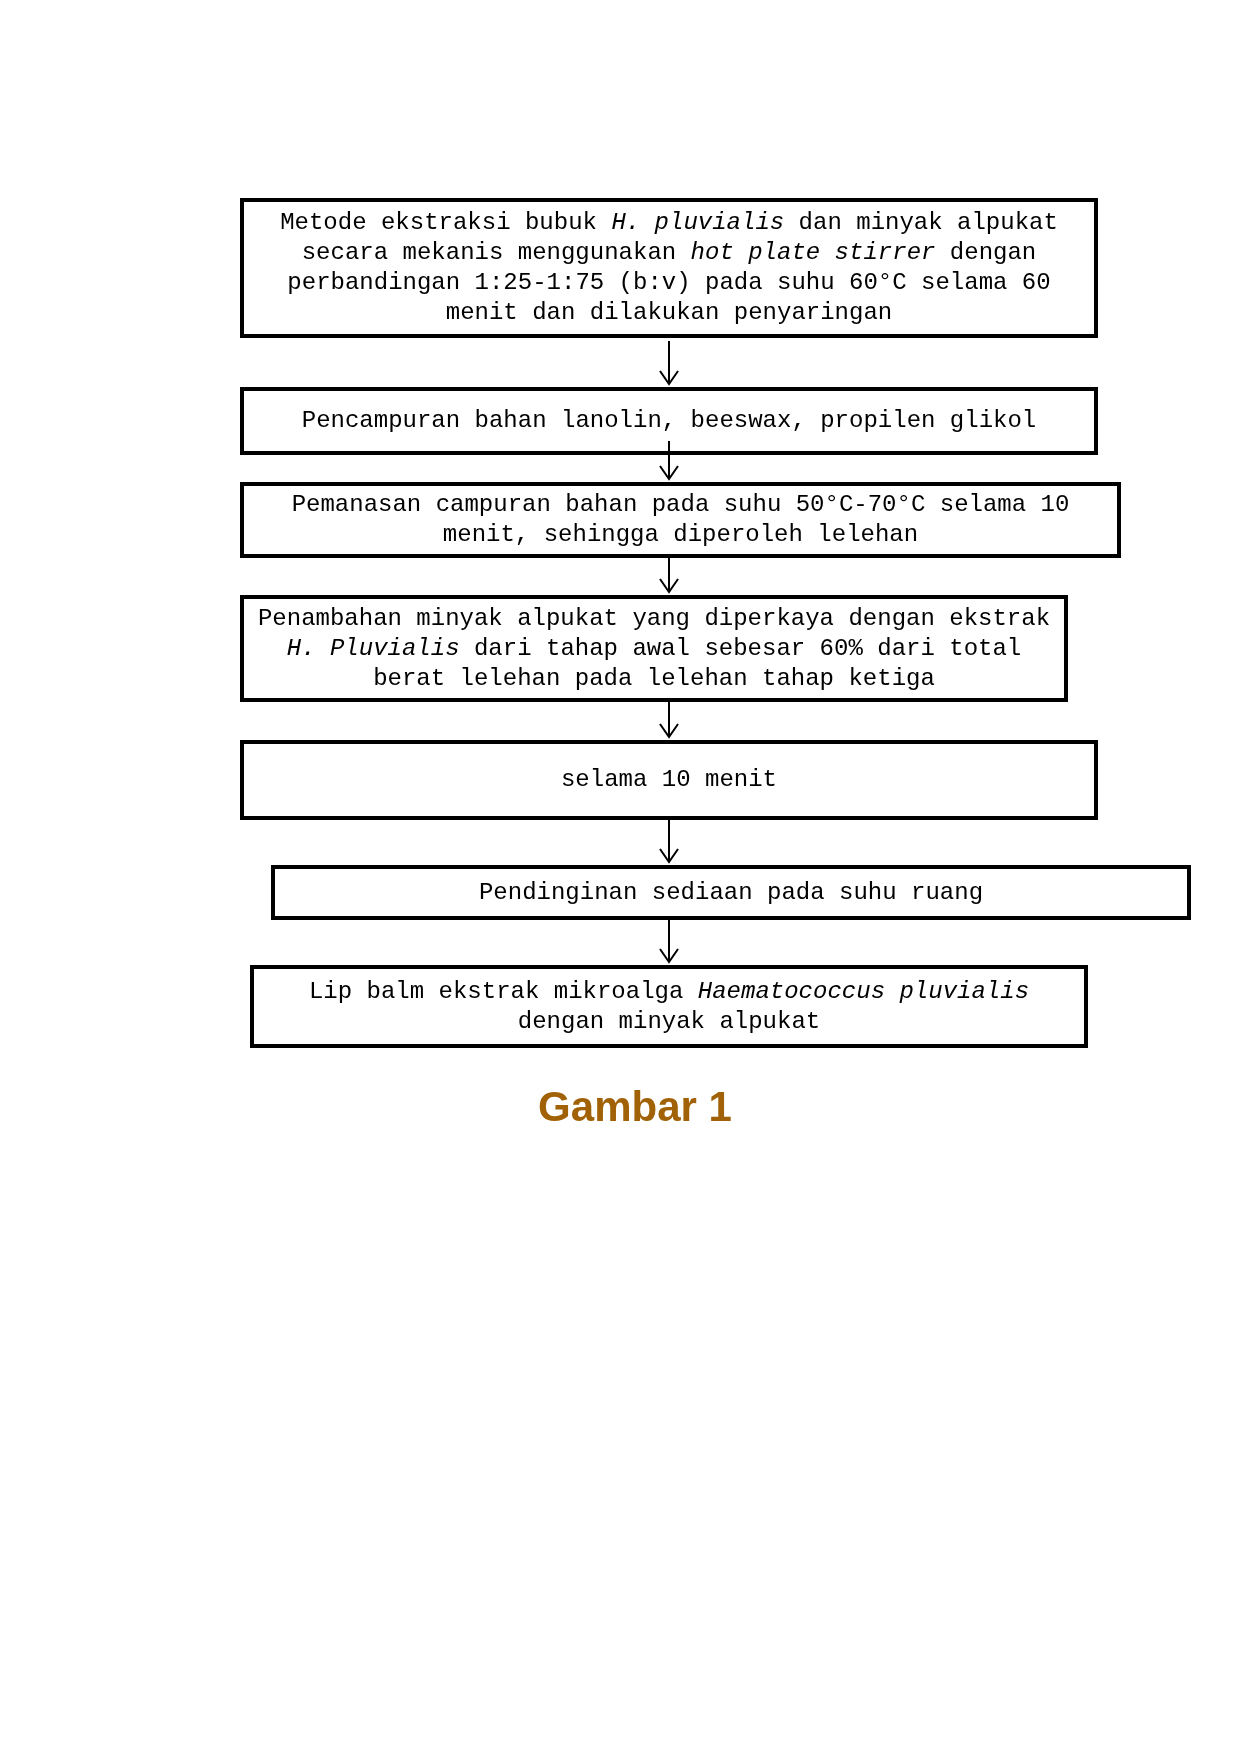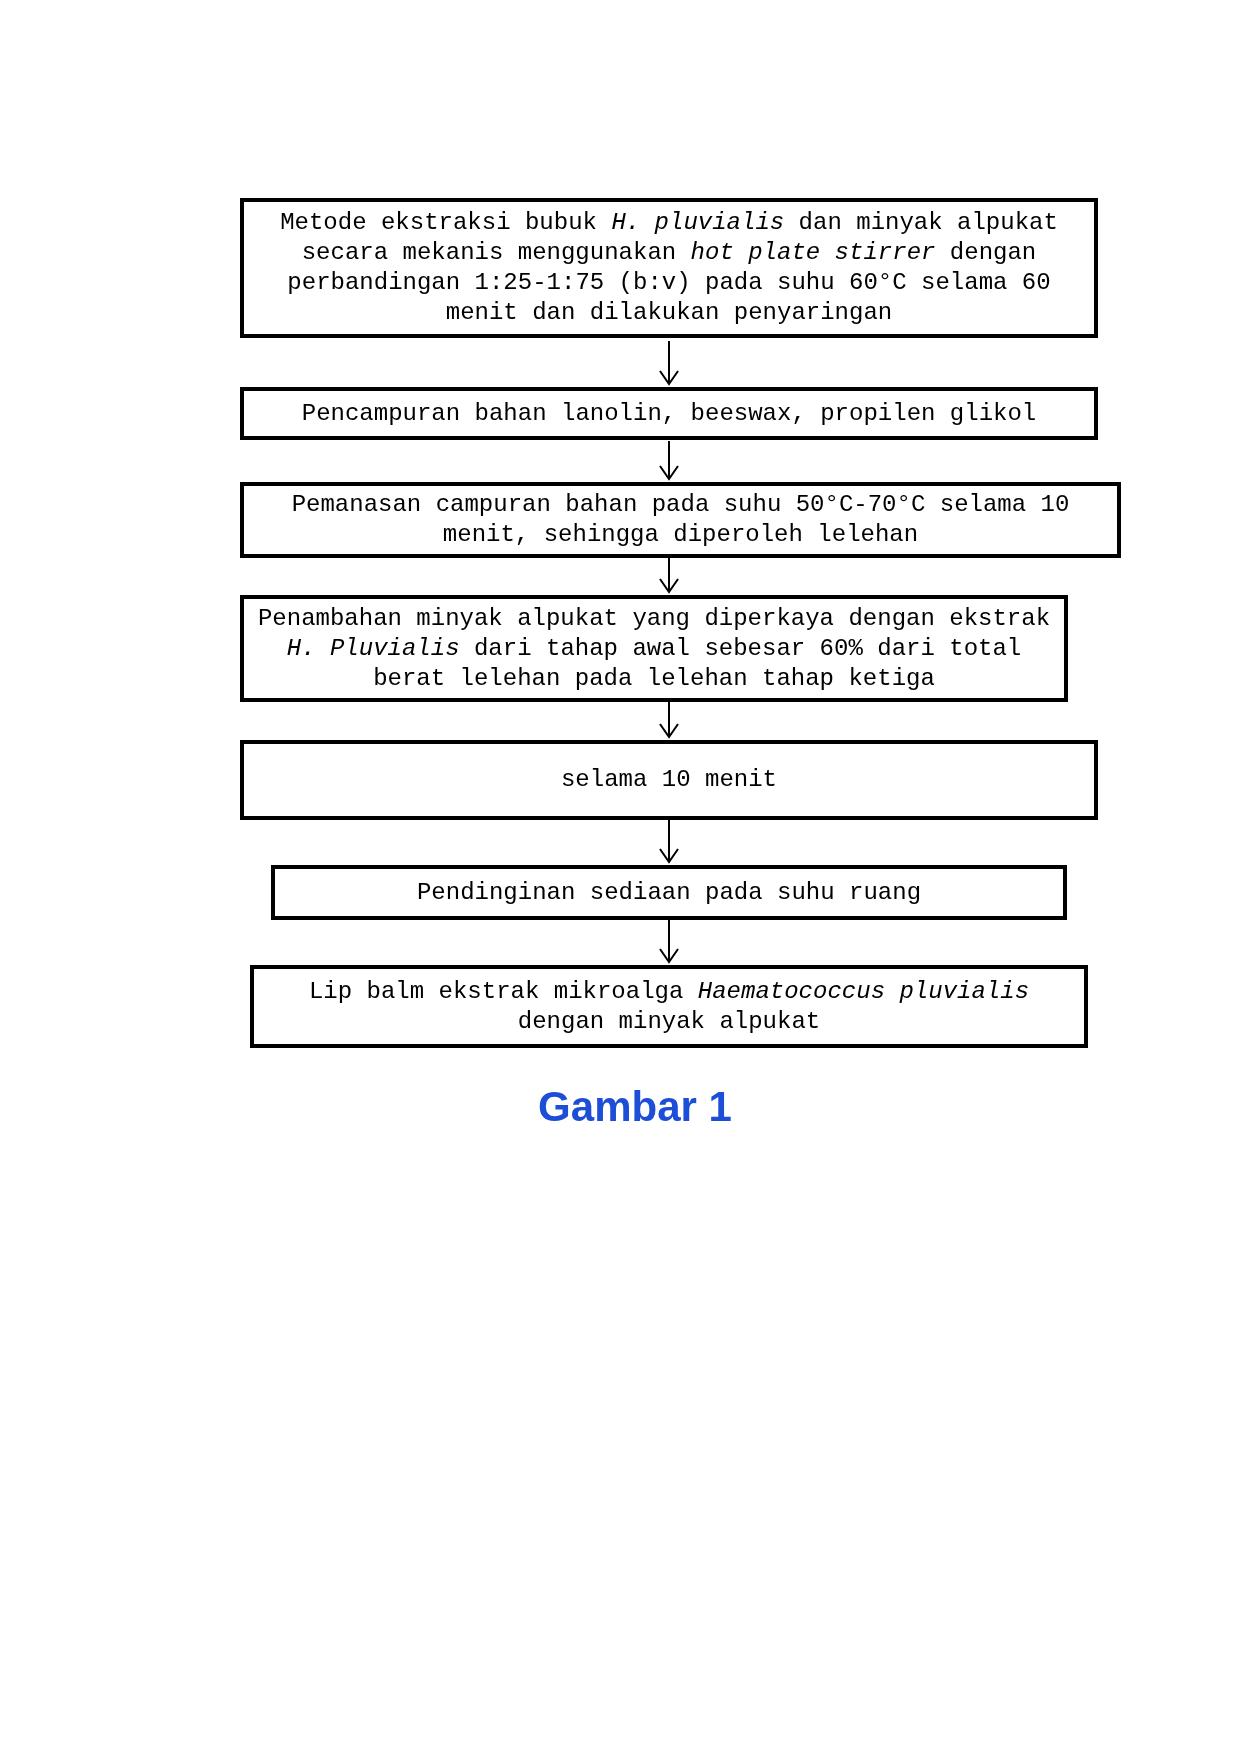--- a/index.html
+++ b/index.html
@@ -26,25 +26,25 @@
     font-family: "Liberation Mono", "DejaVu Sans Mono", monospace;
     font-size: 24px;
     line-height: 30px;
     color: #000000;
     text-align: center;
   }
   .flow-line { white-space: pre; }
   .flow-line i { font-style: italic; }
 
   .box1 { left: 240px; top: 198px;  width: 858px; height: 140px; }
-  .box2 { left: 240px; top: 387px;  width: 858px; height: 53px;  }
+  .box2 { left: 240px; top: 387px;  width: 858px; height: 68px;  }
   .box3 { left: 240px; top: 482px;  width: 881px; height: 76px;  }
   .box4 { left: 240px; top: 595px;  width: 828px; height: 107px; }
   .box5 { left: 240px; top: 740px;  width: 858px; height: 80px;  }
-  .box6 { left: 271px; top: 865px;  width: 796px; height: 55px;  }
+  .box6 { left: 271px; top: 865px;  width: 920px; height: 55px;  }
   .box7 { left: 250px; top: 965px;  width: 838px; height: 83px;  }
 
   .arrow { position: absolute; left: 656px; }
   .a1 { top: 341px; }
   .a2 { top: 441px; }
   .a3 { top: 558px; }
   .a4 { top: 702px; }
   .a5 { top: 820px; }
   .a6 { top: 920px; }
   .arrow line, .arrow polyline {
@@ -56,21 +56,21 @@
   .caption {
     position: absolute;
     left: 435px;
     top: 1086px;
     width: 400px;
     text-align: center;
     font-family: "Liberation Sans", "DejaVu Sans", sans-serif;
     font-weight: bold;
     font-size: 42px;
     line-height: 42px;
-    color: #1d4ed8;
+    color: #a16207;
   }
 </style>
 </head>
 <body>
 
 <div class="page">
 
   <div class="flow-box box1">
       <div class="flow-line"><span>Metode ekstraksi bubuk </span><i>H. pluvialis</i><span> dan minyak alpukat</span></div>
       <div class="flow-line"><span>secara mekanis menggunakan </span><i>hot plate stirrer</i><span> dengan</span></div>

